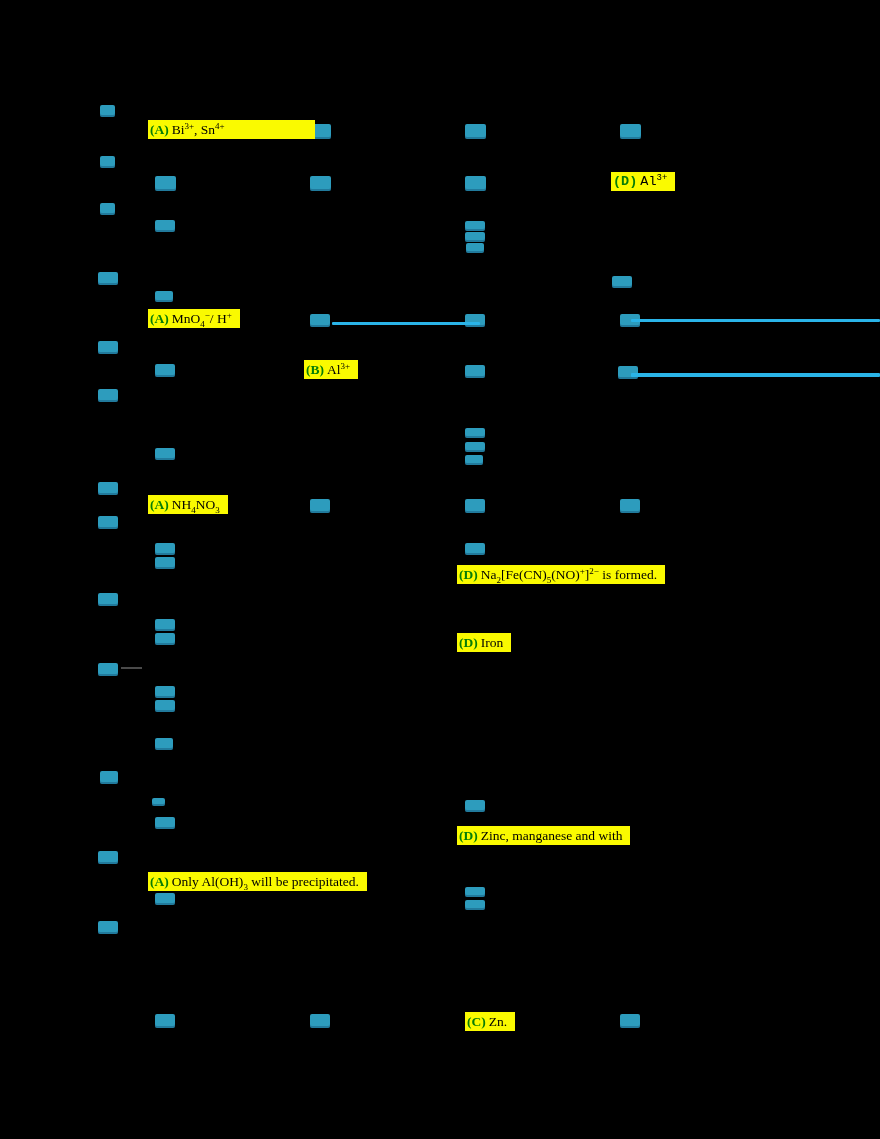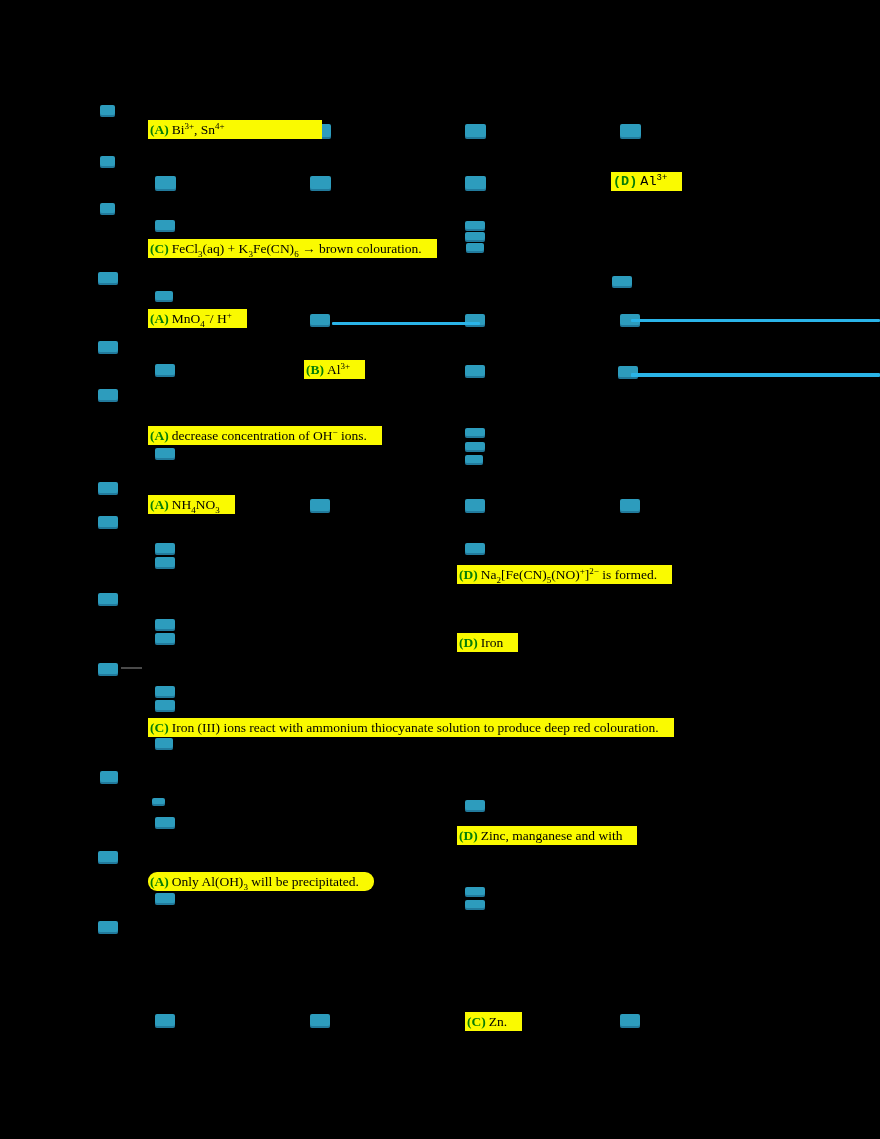--- a/index.html
+++ b/index.html
@@ -31,21 +31,21 @@
   .dash-line {
     position: absolute;
     background: var(--dash-color, #4a4a4a);
   }
   .answer {
     position: absolute;
     background: var(--highlight-bg, #fafa00);
     color: var(--text-color, #000000);
     font-size: 13.5px;
     line-height: 17px;
-    padding: 1px 15px 1px 2px;
+    padding: 1px 8px 1px 2px;
     white-space: nowrap;
   }
   .answer .lbl {
     color: var(--label-color, #067d06);
     font-weight: bold;
     margin-right: 3px;
   }
   .answer sub, .answer sup {
     font-size: 9px;
     line-height: 0;
@@ -109,24 +109,21 @@
     <div class="option-marker" style="left: 465px; top: 900px; width: 20px; height: 10px;"></div>
     <div class="option-marker" style="left: 155px; top: 1014px; width: 20px; height: 14px;"></div>
     <div class="option-marker" style="left: 310px; top: 1014px; width: 20px; height: 14px;"></div>
     <div class="option-marker" style="left: 620px; top: 1014px; width: 20px; height: 14px;"></div>
     <div class="cyan-line" style="left: 332px; top: 322px; width: 148px; height: 3px;"></div>
     <div class="cyan-line" style="left: 631px; top: 319px; width: 249px; height: 3px;"></div>
     <div class="cyan-line" style="left: 631px; top: 373px; width: 249px; height: 4px;"></div>
     <div class="dash-line" style="left: 121px; top: 667px; width: 21px; height: 2px;"></div>
     <div class="answer" style="left: 148px; top: 120px; min-width: 157px;"><span class="lbl">(A)</span><span class="txt">Bi<sup>3+</sup>, Sn<sup>4+</sup></span></div>
     <div class="answer" style="left: 611px; top: 172px; font-family: Liberation Mono, monospace;"><span class="lbl">(D)</span><span class="txt">Al<sup>3+</sup></span></div>
-    <div class="answer" style="left: 148px; top: 239px;"><span class="lbl">(C)</span><span class="txt">FeCl<sub>3</sub>(aq) + K<sub>3</sub>Fe(CN)<sub>6</sub> → brown colouration.</span></div>
     <div class="answer" style="left: 148px; top: 309px;"><span class="lbl">(A)</span><span class="txt">MnO<sub>4</sub><sup>−</sup>/ H<sup>+</sup></span></div>
     <div class="answer" style="left: 304px; top: 360px;"><span class="lbl">(B)</span><span class="txt">Al<sup>3+</sup></span></div>
-    <div class="answer" style="left: 148px; top: 426px;"><span class="lbl">(A)</span><span class="txt">decrease concentration of OH<sup>−</sup> ions.</span></div>
     <div class="answer" style="left: 148px; top: 495px;"><span class="lbl">(A)</span><span class="txt">NH<sub>4</sub>NO<sub>3</sub></span></div>
     <div class="answer" style="left: 457px; top: 565px;"><span class="lbl">(D)</span><span class="txt">Na<sub>2</sub>[Fe(CN)<sub>5</sub>(NO)<sup>+</sup>]<sup>2−</sup> is formed.</span></div>
     <div class="answer" style="left: 457px; top: 633px;"><span class="lbl">(D)</span><span class="txt">Iron</span></div>
-    <div class="answer" style="left: 148px; top: 718px;"><span class="lbl">(C)</span><span class="txt">Iron (III) ions react with ammonium thiocyanate solution to produce deep red colouration.</span></div>
     <div class="answer" style="left: 457px; top: 826px;"><span class="lbl">(D)</span><span class="txt">Zinc, manganese and with</span></div>
-    <div class="answer" style="left: 148px; top: 872px; border-radius: 9px;"><span class="lbl">(A)</span><span class="txt">Only Al(OH)<sub>3</sub> will be precipitated.</span></div>
+    <div class="answer" style="left: 148px; top: 872px;"><span class="lbl">(A)</span><span class="txt">Only Al(OH)<sub>3</sub> will be precipitated.</span></div>
     <div class="answer" style="left: 457px; top: 1012px; margin-left: 8px;"><span class="lbl">(C)</span><span class="txt">Zn.</span></div>
   </div>
 
 </body></html>

